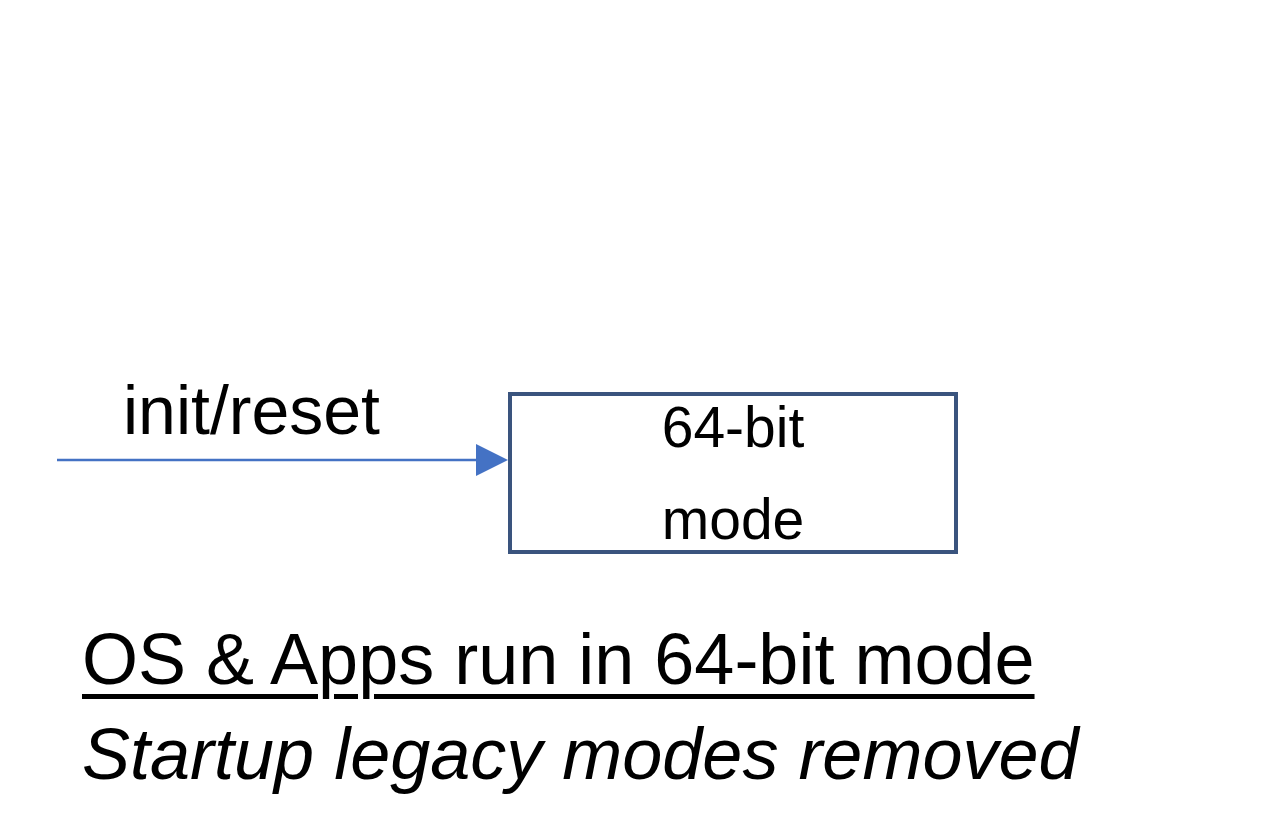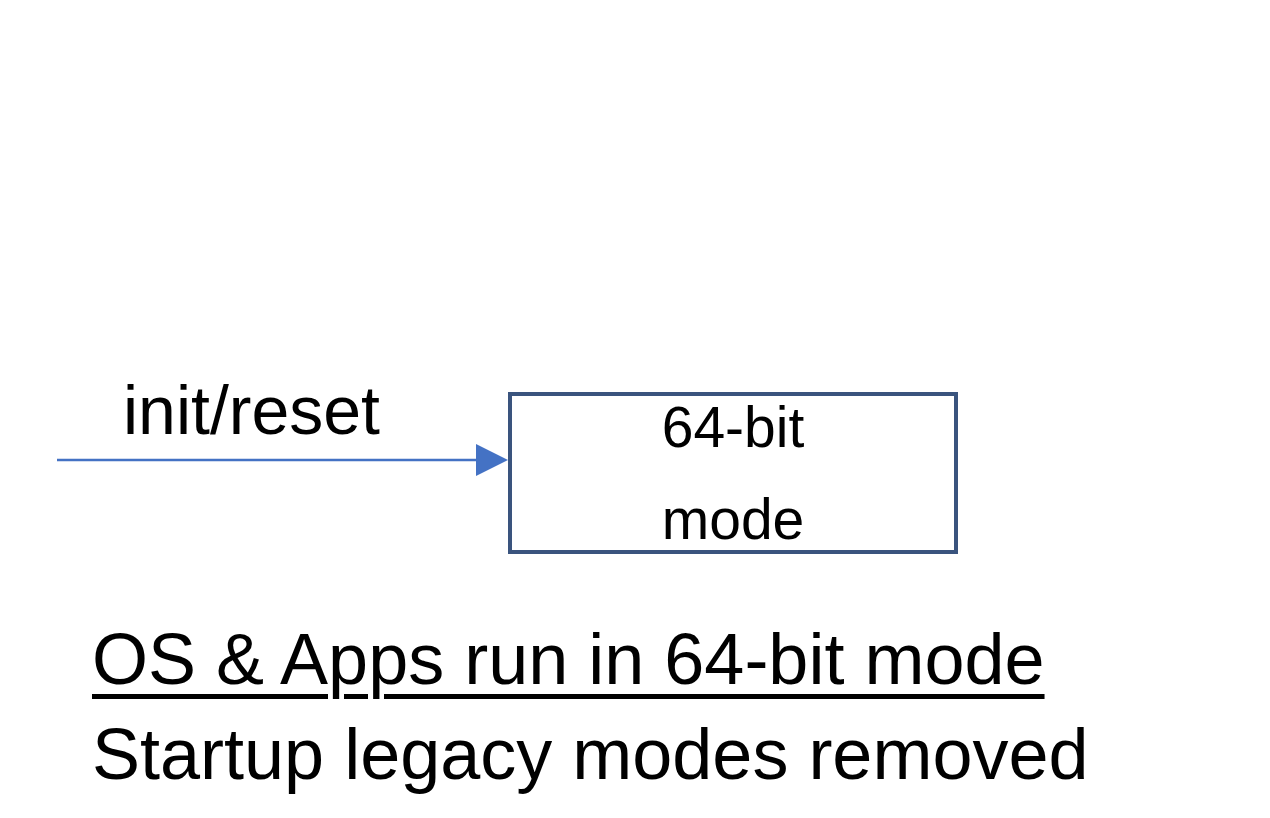--- a/index.html
+++ b/index.html
@@ -49,32 +49,33 @@
     align-items: center;
     font-size: 57px;
     line-height: 1.62;
     text-align: center;
     margin-top: 6px;
   }
 
   
   .caption {
     position: absolute;
-    left: 92px; right: 0; top: 612px;
+    left: 82px; right: 0; top: 612px;
     text-align: center;
     font-size: 72px;
     line-height: 1.32;
     white-space: nowrap;
   }
   .caption-line1 {
     text-decoration: underline;
     text-decoration-thickness: 5px;
     text-underline-offset: 10px;
   }
   .caption-line2 {
+    font-style: italic;
   }
 </style>
 </head>
 <body>
 
 <div class="stage">
 
   <div class="init-label">init/reset</div>
 
   <svg class="arrow-svg" viewBox="0 0 470 40" xmlns="http://www.w3.org/2000/svg" aria-hidden="true">

